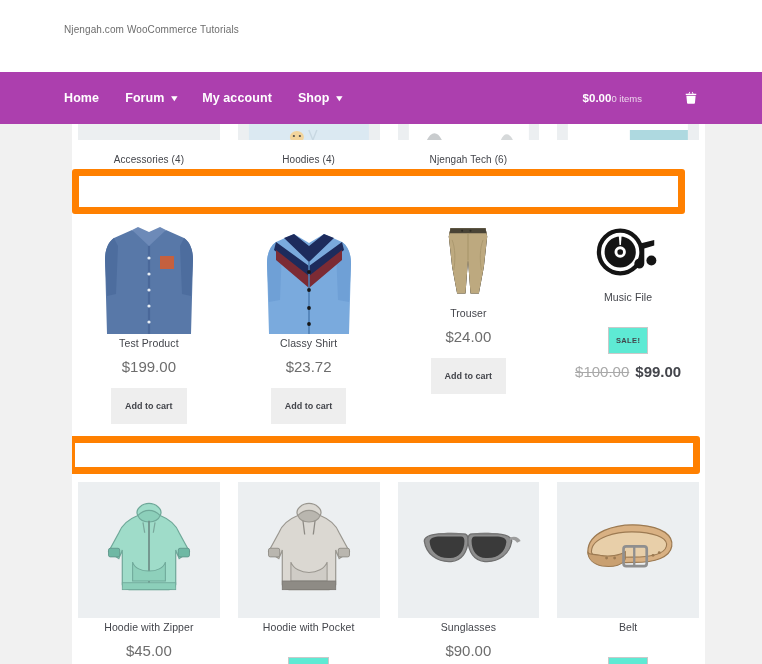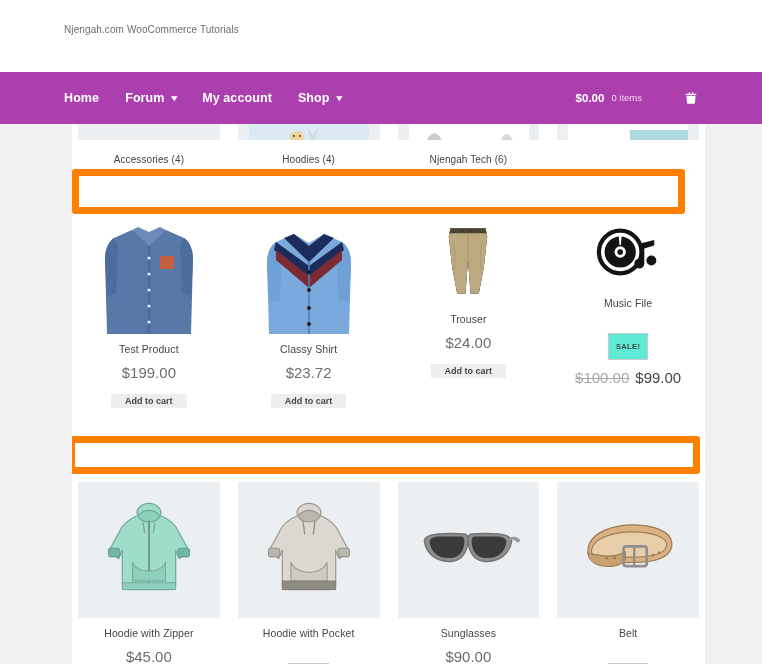--- a/index.html
+++ b/index.html
@@ -107,21 +107,21 @@
     white-space: nowrap;
   }
   .caret {
     display: inline-block;
     font-size: 9px;
     line-height: 1;
     transform: scaleX(1.25);
     color: #ffffff;
   }
   .nav-right { display: flex; align-items: center; gap: 42px; }
-  .cart-summary { display: flex; align-items: flex-start; gap: 7px; }
+  .cart-summary { display: flex; align-items: center; }
   .cart-amount { color: #ffffff; font-size: 11.5px; font-weight: bold; }
   .cart-count { color: #edd6ec; font-size: 9.5px; }
   .cart-icon { color: #ffffff; display: flex; align-items: center; }
 
   
   .page-wrap {
     position: relative;
     background: #f1f1f1;
     height: 540px;
   }
@@ -208,50 +208,50 @@
     background: #ffffff;
     display: flex;
     align-items: center;
     justify-content: center;
     overflow: hidden;
   }
   .prod-img.grey { background: #eceff1; }
   .prod-title {
     font-size: 10.5px;
     color: #43454b;
-    margin-top: 9px;
+    margin-top: 3px;
     letter-spacing: 0.1px;
   }
   .prod-price {
     font-size: 15px;
     color: #6d6d6d;
     margin-top: 9px;
   }
-  .prod-price .ins { color: #43454b; font-weight: normal; }
+  .prod-price .ins { color: #43454b; font-weight: bold; }
   .prod-price .del { color: #a9a9a9; text-decoration: line-through; margin-right: 6px; }
   .sale-badge {
     display: inline-block;
     border: 1px solid #c9c9c9;
     background: #5eead4;
     color: #43454b;
     font-size: 7.5px;
     font-weight: bold;
     letter-spacing: 0.4px;
     padding: 8px 7px;
     margin-top: 24px;
   }
   .add-btn {
     display: inline-block;
     background: #eeeeee;
     border: none;
     color: #43454b;
     font-family: "Liberation Sans", sans-serif;
     font-size: 9px;
     font-weight: bold;
-    padding: 2px 14px;
+    padding: 13px 14px;
     margin-top: 13px;
     cursor: pointer;
     white-space: nowrap;
   }
 
   #row-top {
     position: absolute;
     left: 0; top: 92px;
     width: 633px;
   }

